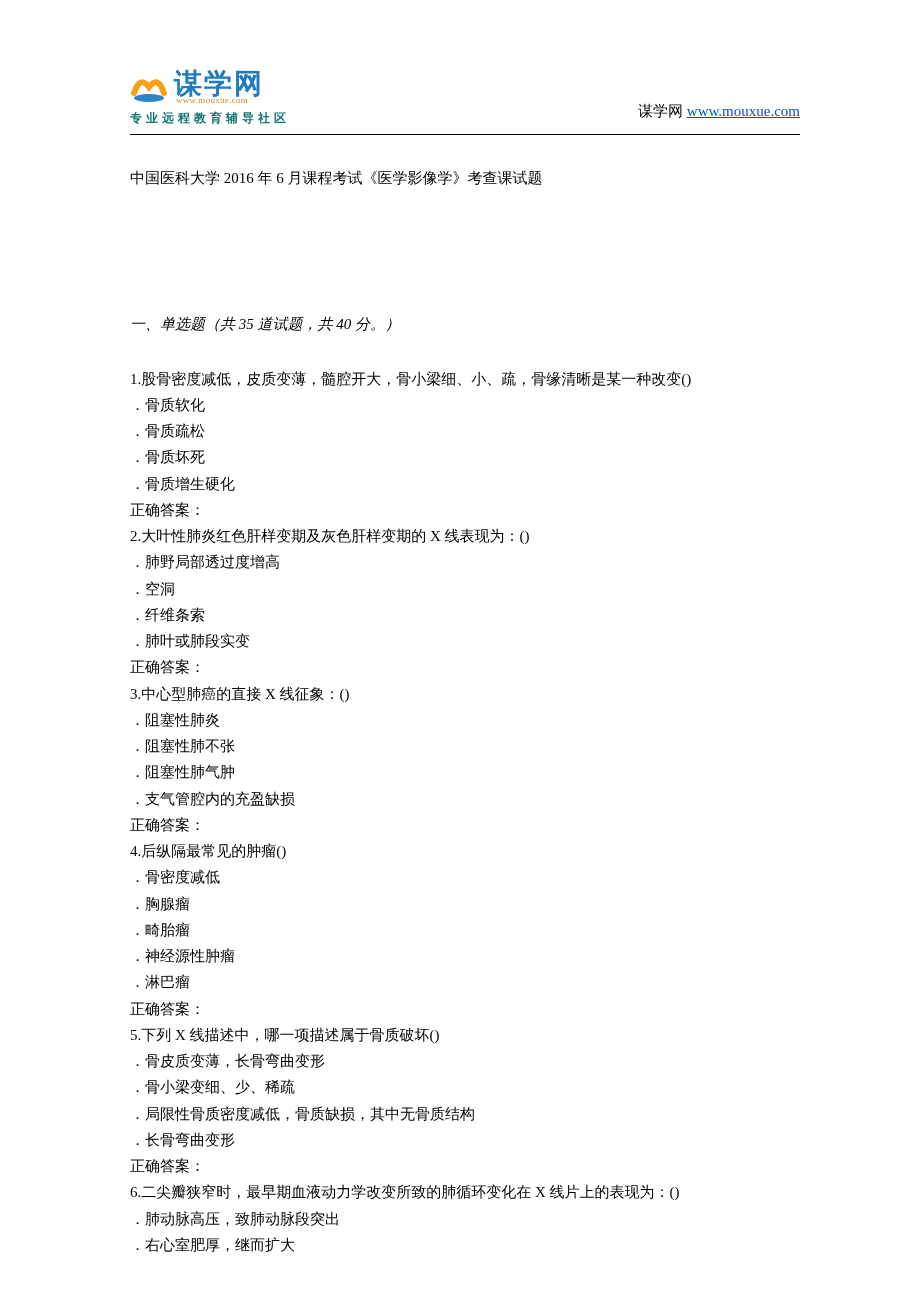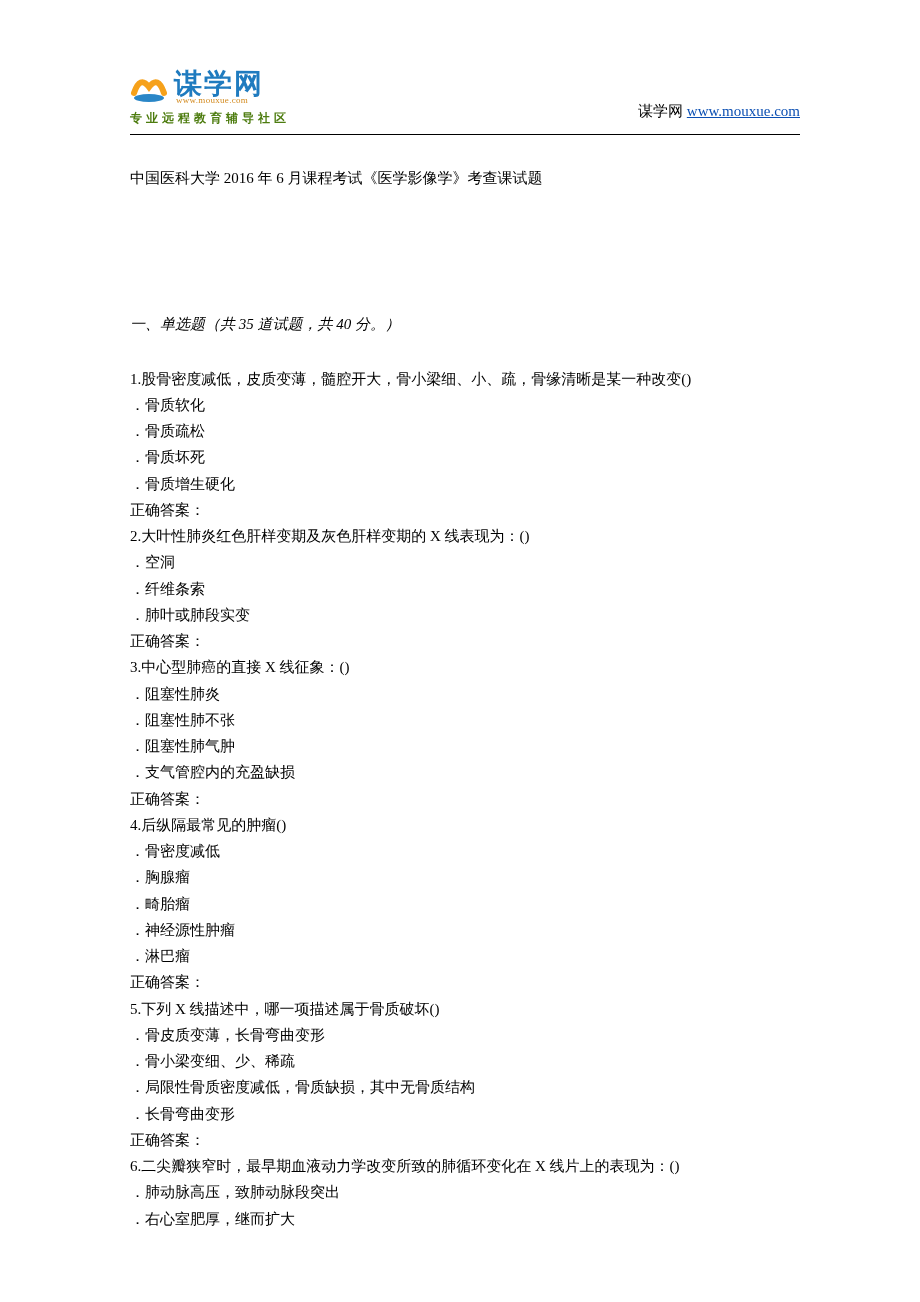--- a/index.html
+++ b/index.html
@@ -44,21 +44,21 @@
     color: #d38a1e;
     line-height:1;
     margin-top:-2px;
     margin-left:2px;
     letter-spacing:0.3px;
   }
   .logo-tag {
     font-family: "Microsoft YaHei","黑体",sans-serif;
     font-size: 12px;
     letter-spacing: 4px;
-    color: #4d7c0f;
+    color: #0f766e;
     font-weight:600;
     margin-top:3px;
   }
   .site-ref {
     font-size: 15px;
     color:#000;
     padding-bottom:4px;
   }
   .site-ref a {
     color: #0b4fb3;
@@ -113,20 +113,21 @@
   <div class="section-head">一、单选题（共 35 道试题，共 40 分。）</div>
 
   <div id="questions">
       <div class="q-line">1.股骨密度减低，皮质变薄，髓腔开大，骨小梁细、小、疏，骨缘清晰是某一种改变()</div>
       <div class="opt-line">．骨质软化</div>
       <div class="opt-line">．骨质疏松</div>
       <div class="opt-line">．骨质坏死</div>
       <div class="opt-line">．骨质增生硬化</div>
       <div class="ans-line">正确答案：</div>
       <div class="q-line">2.大叶性肺炎红色肝样变期及灰色肝样变期的 X 线表现为：()</div>
+      <div class="opt-line">．肺野局部透过度增高</div>
       <div class="opt-line">．空洞</div>
       <div class="opt-line">．纤维条索</div>
       <div class="opt-line">．肺叶或肺段实变</div>
       <div class="ans-line">正确答案：</div>
       <div class="q-line">3.中心型肺癌的直接 X 线征象：()</div>
       <div class="opt-line">．阻塞性肺炎</div>
       <div class="opt-line">．阻塞性肺不张</div>
       <div class="opt-line">．阻塞性肺气肿</div>
       <div class="opt-line">．支气管腔内的充盈缺损</div>
       <div class="ans-line">正确答案：</div>

